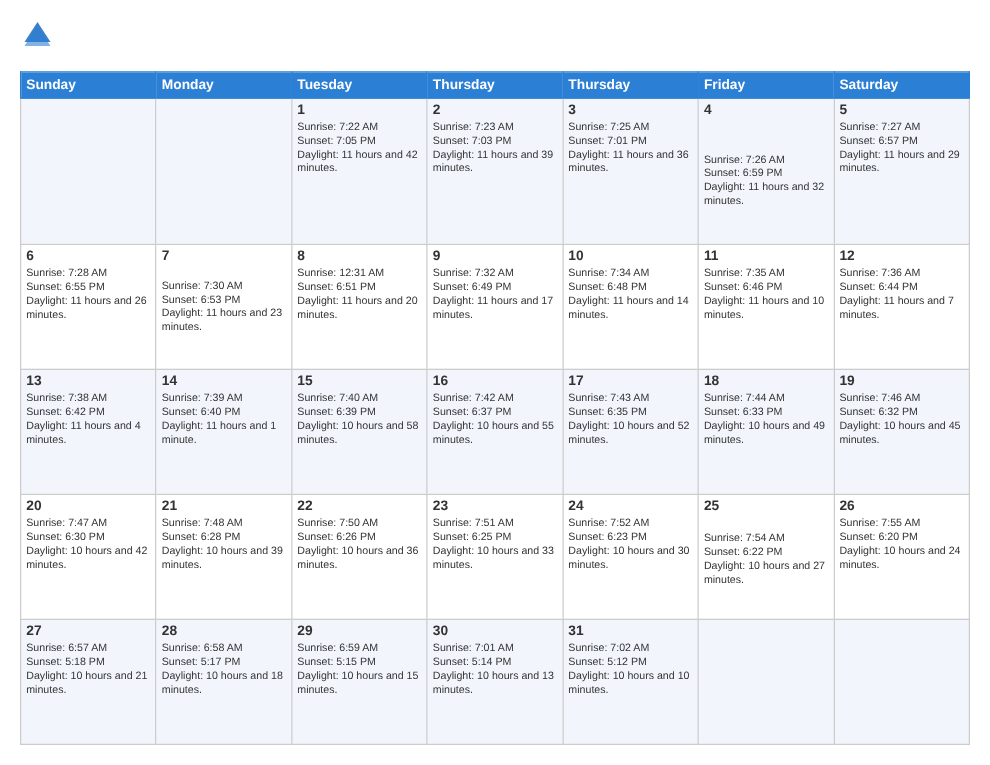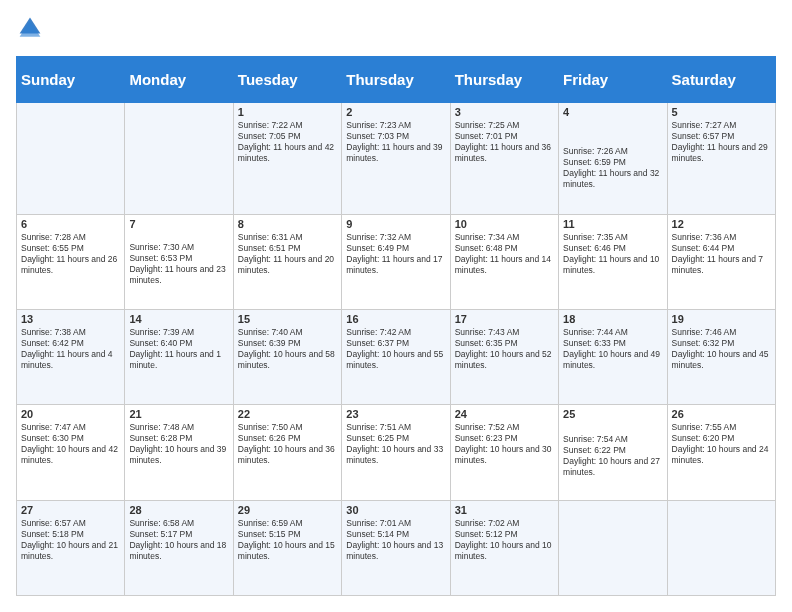--- a/index.html
+++ b/index.html
@@ -53,23 +53,23 @@
       color: #555;
     }
     table {
       width: 100%;
       border-collapse: collapse;
       flex: 1;
     }
     thead tr th {
       background-color: #2b7fd4;
       color: white;
-      font-size: 15px;
+      font-size: 11px;
       font-weight: bold;
-      padding: 14px 4px;
+      padding: 4px 4px;
       text-align: left;
       border: 1px solid #2b7fd4;
     }
     tbody tr td {
       vertical-align: top;
       border: 1px solid #ccc;
       padding: 3px 4px;
       font-size: 9px;
       color: #333;
       min-width: 100px;
@@ -173,21 +173,21 @@
 Daylight: 11 hours and 26 minutes.</div>
           </td>
           <td>
             <span class="day-num">7</span>
             <div class="cell-info" style="white-space: pre-line; margin-top: 12px;">Sunrise: 7:30 AM
 Sunset: 6:53 PM
 Daylight: 11 hours and 23 minutes.</div>
           </td>
           <td>
             <span class="day-num">8</span>
-            <div class="cell-info" style="white-space: pre-line;">Sunrise: 6:31 AM
+            <div class="cell-info" style="white-space: pre-line;">Sunrise: 12:31 AM
 Sunset: 6:51 PM
 Daylight: 11 hours and 20 minutes.</div>
           </td>
           <td>
             <span class="day-num">9</span>
             <div class="cell-info" style="white-space: pre-line;">Sunrise: 7:32 AM
 Sunset: 6:49 PM
 Daylight: 11 hours and 17 minutes.</div>
           </td>
           <td>

